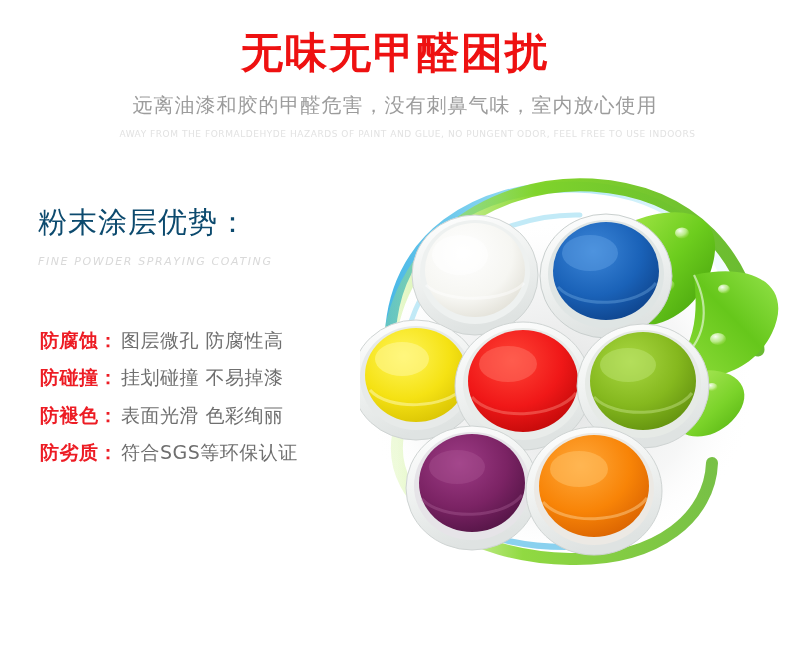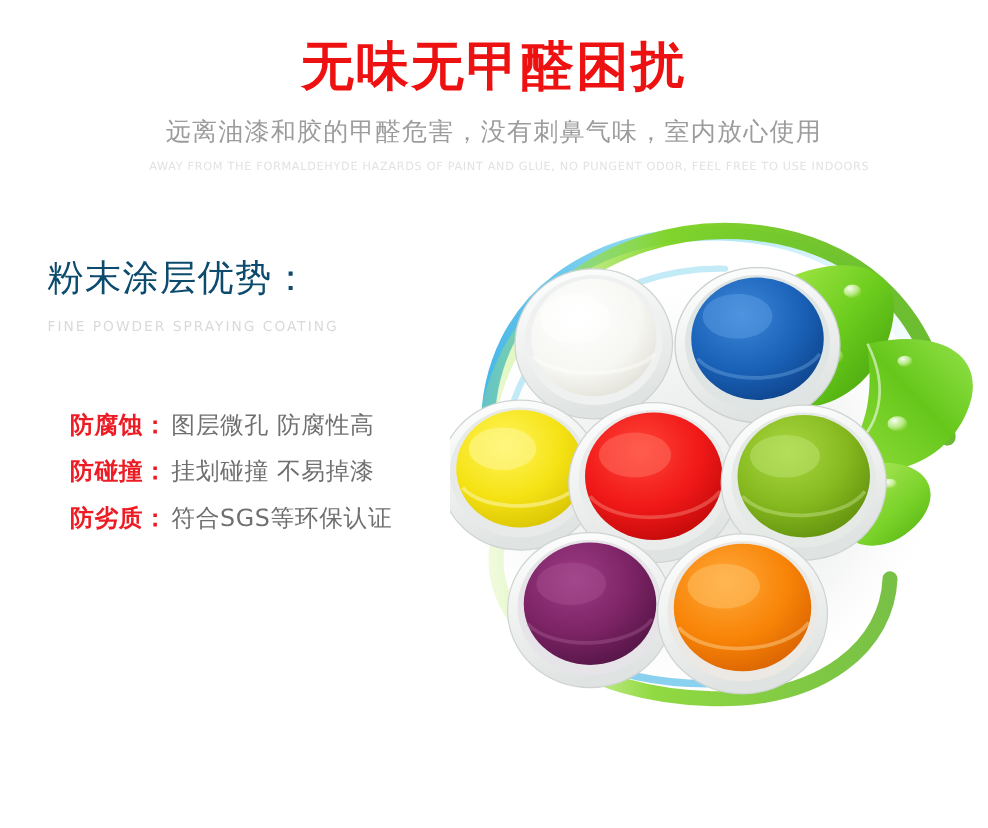--- a/index.html
+++ b/index.html
@@ -83,29 +83,30 @@
     letter-spacing: 1px;
   }
 
   .section-eng {
     margin: 0;
     padding-top: 15px;
     font-size: 11px;
     color: #d9d9d9;
     letter-spacing: 1.6px;
     font-weight: normal;
+    font-style: italic;
   }
 
   .feature-list {
     margin: 0;
     padding: 0;
     list-style: none;
     position: absolute;
     top: 123px;
-    left: 18px;
+    left: 2px;
     width: 330px;
   }
 
   .feature-item {
     display: block;
     margin-bottom: 13px;
     font-size: 19px;
     line-height: 1.28;
     white-space: nowrap;
   }
@@ -149,20 +150,23 @@
     <p class="section-eng">FINE POWDER SPRAYING COATING</p>
 
     <ul class="feature-list">
       <li class="feature-item">
         <span class="feature-key">防腐蚀：</span><span class="feature-val">图层微孔 防腐性高</span>
       </li>
       <li class="feature-item">
         <span class="feature-key">防碰撞：</span><span class="feature-val">挂划碰撞 不易掉漆</span>
       </li>
       <li class="feature-item">
+        <span class="feature-key">防褪色：</span><span class="feature-val">表面光滑 色彩绚丽</span>
+      </li>
+      <li class="feature-item">
         <span class="feature-key">防劣质：</span><span class="feature-val">符合SGS等环保认证</span>
       </li>
     </ul>
   </div>
 
   <div class="art">
     <svg width="430" height="395" viewBox="0 0 430 395" xmlns="http://www.w3.org/2000/svg">
       <defs>
 
         <linearGradient id="glass" x1="0" y1="0" x2="0.3" y2="1">

